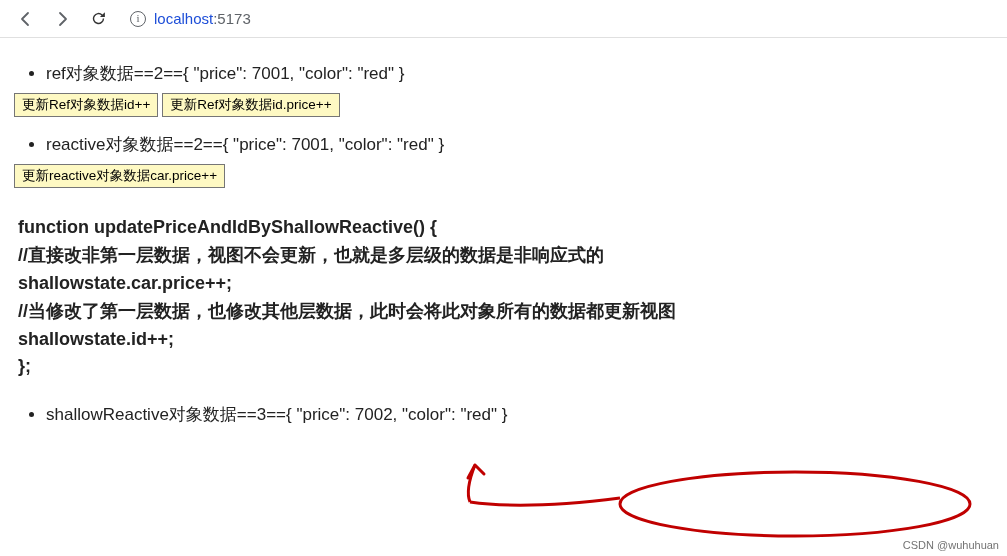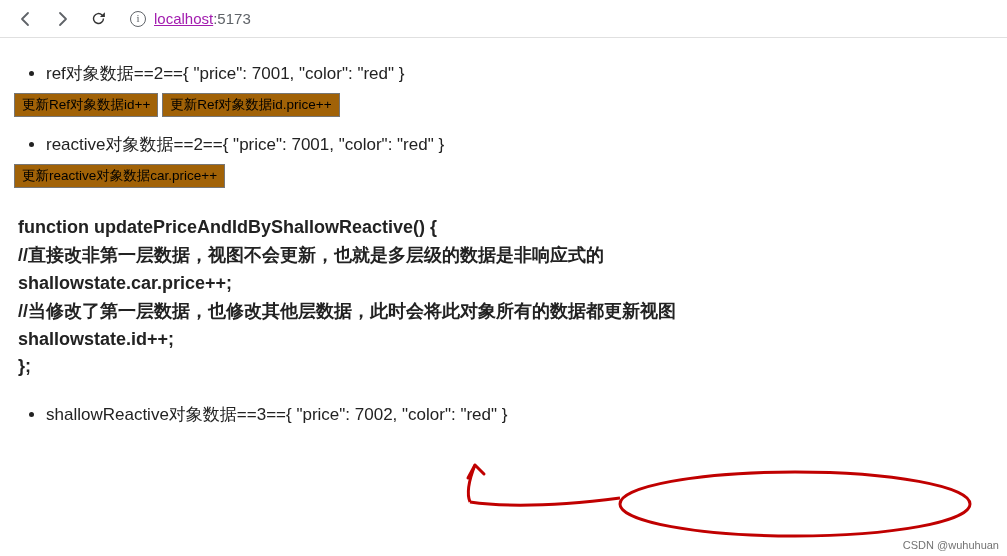--- a/index.html
+++ b/index.html
@@ -57,21 +57,21 @@
       border: 1.5px solid #5f6368;
       border-radius: 50%;
       display: inline-flex;
       align-items: center;
       justify-content: center;
       font-size: 11px;
       color: #5f6368;
       line-height: 1;
       font-family: serif;
     }
-    .url-host { color: #a21caf; text-decoration: underline; }
+    .url-host { color: #1d4ed8; }
     .url-port { color: #5f6368; }
     .content {
       padding: 12px 10px;
     }
     ul {
       list-style: disc;
       padding-left: 36px;
       margin: 12px 0 8px 0;
     }
     li {
@@ -79,21 +79,21 @@
       color: #222;
       margin-bottom: 8px;
     }
     .button-row {
       display: flex;
       gap: 4px;
       margin: 8px 0 16px 0;
       padding-left: 4px;
     }
     .btn {
-      background: #a16207;
+      background: #fef9c3;
       border: 1px solid #767676;
       padding: 2px 7px;
       font-size: 13.5px;
       font-family: Arial, "Microsoft YaHei", sans-serif;
       cursor: pointer;
       color: #000;
     }
     .code-block {
       padding: 10px 8px 10px 8px;
       font-family: Liberation Sans, sans-serif;

